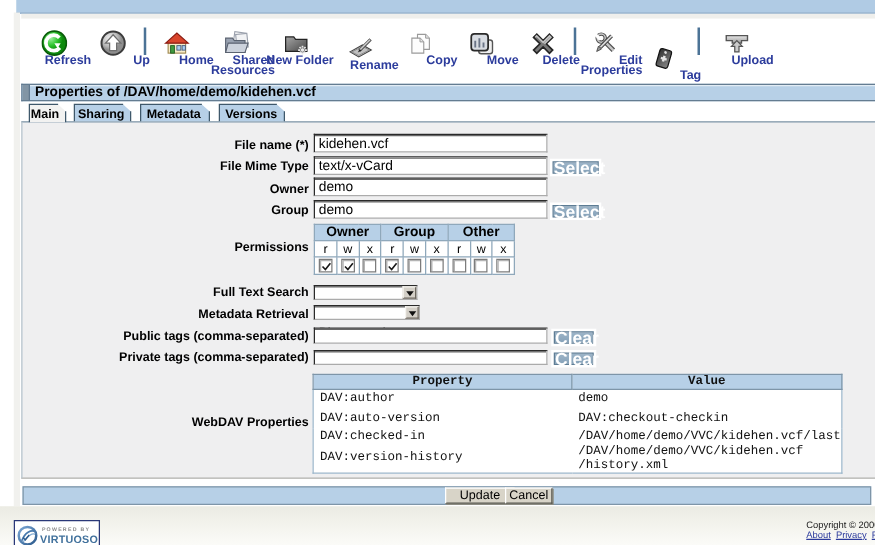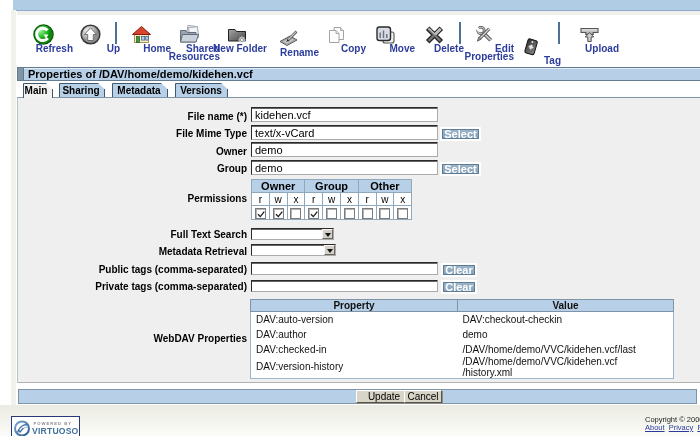--- a/index.html
+++ b/index.html
@@ -12,33 +12,33 @@
 #toolbar { left:17px; top:15px; width:683px; height:52px; background:#ffffff; }
 .tool { position:absolute; text-align:right; color:#2c3c9c; font-size:10px; font-weight:bold; line-height:7.5px; }
 .tool svg { display:block; margin:0 auto; height:21px; }
 .sep { position:absolute; width:2px; background:#4c7396; }
 #titlebar { left:17px; top:67px; width:683px; height:14px; background:#b7d0e7; border:1px solid #647c91; border-right:none; box-shadow: inset 0 1px 0 rgba(255,255,255,0.6); }
 #titleblock { left:18px; top:68px; width:6px; height:12px; background:#8295a5; border-right:1px solid #60788e; }
 #titletext { left:28px; top:68px; font-size:11px; font-weight:bold; color:#000; line-height:12px; }
 #contentbox { left:17px; top:97px; width:683px; height:286px; background:#efeff0; border-top:1px solid #7e95a8; border-bottom:1px solid #b2b2ae; border-left:1px solid #b6c3cd; }
 .lbl { position:absolute; left:0; width:247px; text-align:right; font-size:10px; font-weight:bold; color:#000; }
 .inp { position:absolute; background:#fff; border:1px solid; border-color:#2a2a2a #ababab #ababab #2a2a2a; box-shadow: inset 0 1px 0 #666; font-size:11px; font-family:"Liberation Sans",sans-serif; color:#000; padding:0 0 0 3px; line-height:12px; }
-.sbtn { position:absolute; background:linear-gradient(#9cb4c8,#86a2b9); border:1px solid #5e7d95; box-shadow:0 0 0 2px #ffffff; color:#fff; font-weight:bold; font-size:11px; text-align:center; line-height:8px; }
+.sbtn { position:absolute; background:linear-gradient(#9cb4c8,#86a2b9); border:1px solid #5e7d95; box-shadow:0 0 0 2px #ffffff; color:#fff; font-weight:bold; font-size:14px; text-align:center; line-height:8px; }
 .sel { position:absolute; background:#fff; border:1px solid; border-color:#2a2a2a #ababab #ababab #2a2a2a; box-shadow: inset 0 1px 0 #666; font-size:10px; }
 .sel .txt { position:absolute; left:3px; top:0; bottom:0; line-height:11px; padding-top:16px; }
 .selarr { position:absolute; right:0px; top:0px; bottom:0px; width:11px; background:#d4d0c8; border:1px solid; border-color:#f6f4f0 #6c675f #6c675f #f6f4f0; }
 .selarr:after { content:""; display:block; width:0; height:0; border:3px solid transparent; border-top:4px solid #111; margin:3px auto 0 auto; }
 table.perm { position:absolute; left:251px; top:179px; border-collapse:collapse; }
 table.perm td, table.perm th { border:1px solid #8fa8bb; text-align:center; font-size:11px; padding:0; }
 table.perm th { background:#b7d0e7; height:12px; font-weight:bold; }
 table.perm td.rwx { background:#fff; width:17.8px; height:13px; font-weight:normal; font-size:10px; }
 table.perm td.chk { background:#fff; height:14px; }
 .cb { display:inline-block; width:11px; height:11px; background:#fff; border:1px solid #7c7c7c; box-shadow: inset 1px 1px 0 #b4b4b4; vertical-align:middle; position:relative; }
 .cb svg { position:absolute; left:0px; top:0px; }
-table.props { position:absolute; left:250px; top:299px; border-collapse:collapse; background:#fff; font-size:10px; color:#111; }
+table.props { position:absolute; left:250px; top:299px; border-collapse:collapse; background:#fff; font-size:10px; color:#111;font-family:Liberation Mono, monospace; }
 table.props th { background:#b7d0e7; font-size:10px; font-weight:bold; height:11px; border:1px solid #7e95a8; padding:0; }
 table.props { border:1px solid #9cb6ca; }
 table.props td { padding:1px 0 1px 5px; vertical-align:middle; }
 #botbar { left:18px; top:389px; width:679px; height:15px; background:#b7d0e7; border:1px solid #7e95a8; }
 .obtn { position:absolute; background:#d8d4c8; border:1px solid; border-color:#ffffff #55554d #55554d #ffffff; box-shadow:1px 1px 0 #8d8d83; font-size:10px; text-align:center; color:#000; line-height:11px; }
 #footer { left:0; top:405px; width:700px; height:31px; background:linear-gradient(180deg,#ebebe3 0%,#f1f1ea 35%,#fbfbf8 100%); }
 #logo { left:11px; top:416px; width:69px; height:26px; background:#fff; border:1px solid #2a3878; }
 #copy1 { left:645px; top:415px; width:200px; font-size:7.5px; color:#222; white-space:nowrap; }
 #copy2 { left:645px; top:422.5px; width:200px; font-size:7.5px; color:#2b3a9c; white-space:nowrap; }
 #copy2 span { text-decoration:underline; margin-right:2px; }
@@ -290,26 +290,26 @@
 <div class="sbtn" style="left:443px; top:265px; width:32px; height:10px;">Clear</div>
 <div class="sbtn" style="left:443px; top:282px; width:32px; height:10px;">Clear</div>
 
 <table class="props">
 <tbody>
       <tr>
         <th style="width:207px;">Property</th>
         <th style="width:216px;">Value</th>
       </tr>
 <tr>
+        <td style="height:16px;">DAV:author</td>
+        <td>demo</td>
+      </tr>
+<tr>
         <td style="height:15px;">DAV:auto-version</td>
         <td>DAV:checkout-checkin</td>
-      </tr>
-<tr>
-        <td style="height:16px;">DAV:author</td>
-        <td>demo</td>
       </tr>
 <tr>
         <td style="height:13px;">DAV:checked-in</td>
         <td>/DAV/home/demo/VVC/kidehen.vcf/last</td>
       </tr>
 <tr>
         <td style="height:22px; padding-top:0; padding-bottom:0;">DAV:version-history</td>
         <td style="line-height:11px; padding-top:0; padding-bottom:0;">/DAV/home/demo/VVC/kidehen.vcf<br>/history.xml</td>
       </tr>
 </tbody>

